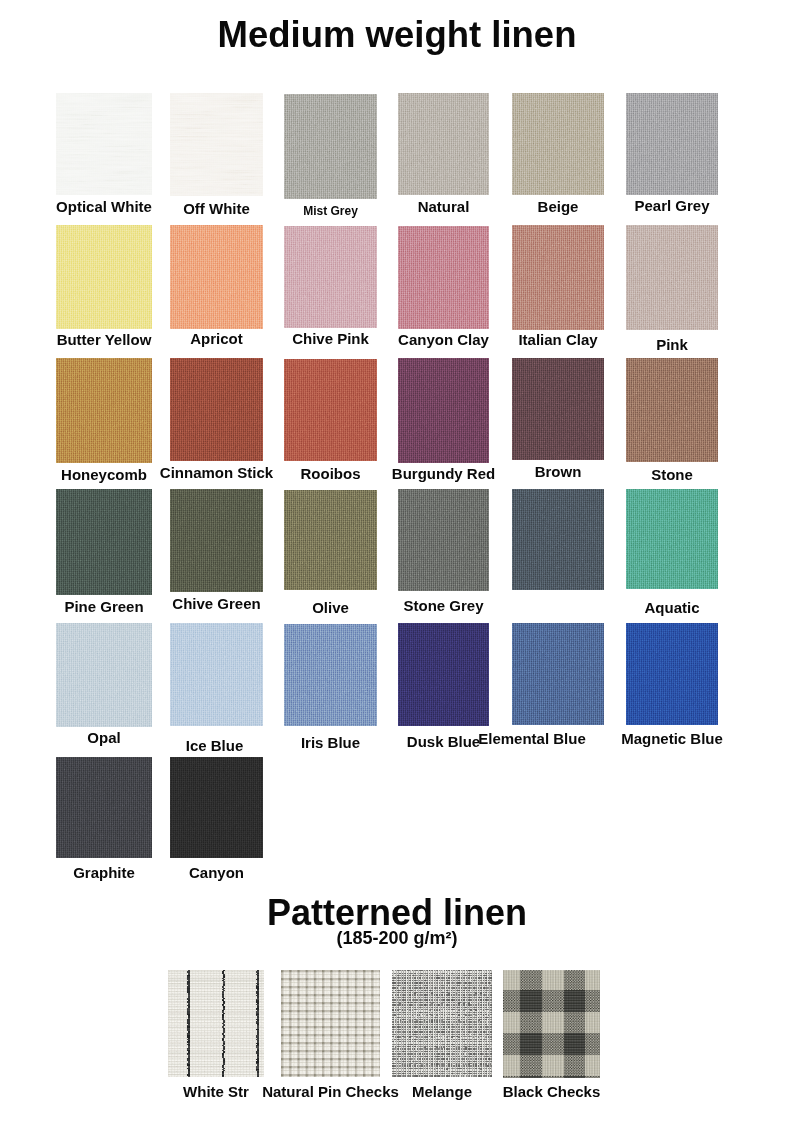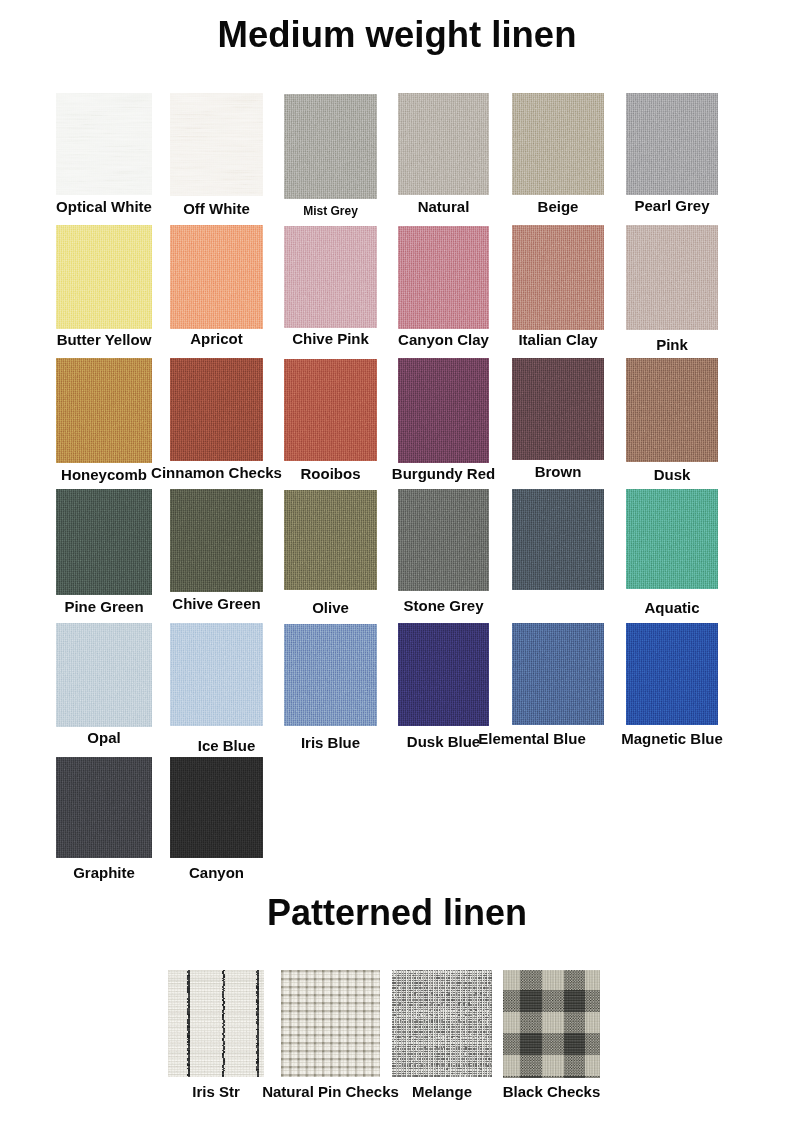--- a/index.html
+++ b/index.html
@@ -222,21 +222,21 @@
         <div class="noise" style="opacity: 0.58;"></div>
         <div class="grain" style="opacity: 0.26;"></div>
       </div>
       <div class="label" style="left: -4px; top: 466.6px; width: 216px; font-size: 15px;">Honeycomb</div>
       <div class="swatch" style="left: 170px; top: 358px; width: 93px; height: 103px;">
         <div class="base" style="background: rgb(131, 63, 49);"></div>
         <div class="weave" style="opacity: 0.3;"></div>
         <div class="noise" style="opacity: 0.58;"></div>
         <div class="grain" style="opacity: 0.26;"></div>
       </div>
-      <div class="label" style="left: 110px; top: 465.3px; width: 213px; font-size: 15px;">Cinnamon Checks</div>
+      <div class="label" style="left: 110px; top: 465.3px; width: 213px; font-size: 15px;">Cinnamon Stick</div>
       <div class="swatch" style="left: 284px; top: 359px; width: 93px; height: 102px;">
         <div class="base" style="background: rgb(161, 74, 60);"></div>
         <div class="weave" style="opacity: 0.3;"></div>
         <div class="noise" style="opacity: 0.58;"></div>
         <div class="grain" style="opacity: 0.26;"></div>
       </div>
       <div class="label" style="left: 224px; top: 466.2px; width: 213px; font-size: 15px;">Rooibos</div>
       <div class="swatch" style="left: 398px; top: 358px; width: 91px; height: 105px;">
         <div class="base" style="background: rgb(92, 54, 76);"></div>
         <div class="weave" style="opacity: 0.3;"></div>
@@ -250,21 +250,21 @@
         <div class="noise" style="opacity: 0.58;"></div>
         <div class="grain" style="opacity: 0.26;"></div>
       </div>
       <div class="label" style="left: 452px; top: 463.5px; width: 212px; font-size: 15px;">Brown</div>
       <div class="swatch" style="left: 626px; top: 358px; width: 92px; height: 104px;">
         <div class="base" style="background: rgb(130, 95, 80);"></div>
         <div class="weave" style="opacity: 0.3;"></div>
         <div class="noise" style="opacity: 0.58;"></div>
         <div class="grain" style="opacity: 0.26;"></div>
       </div>
-      <div class="label" style="left: 566px; top: 467px; width: 212px; font-size: 15px;">Dusk</div>
+      <div class="label" style="left: 566px; top: 467px; width: 212px; font-size: 15px;">Stone</div>
       <div class="swatch" style="left: 56px; top: 489px; width: 96px; height: 106px;">
         <div class="base" style="background: rgb(61, 73, 67);"></div>
         <div class="weave" style="opacity: 0.3;"></div>
         <div class="noise" style="opacity: 0.58;"></div>
         <div class="grain" style="opacity: 0.26;"></div>
       </div>
       <div class="label" style="left: -4px; top: 598.6px; width: 216px; font-size: 15px;">Pine Green</div>
       <div class="swatch" style="left: 170px; top: 489px; width: 93px; height: 103px;">
         <div class="base" style="background: rgb(72, 75, 61);"></div>
         <div class="weave" style="opacity: 0.3;"></div>
@@ -306,21 +306,21 @@
         <div class="noise" style="opacity: 0.58;"></div>
         <div class="grain" style="opacity: 0.26;"></div>
       </div>
       <div class="label" style="left: -4px; top: 729.5px; width: 216px; font-size: 15px;">Opal</div>
       <div class="swatch" style="left: 170px; top: 623px; width: 93px; height: 103px;">
         <div class="base" style="background: rgb(170, 193, 217);"></div>
         <div class="weave" style="opacity: 0.3;"></div>
         <div class="noise" style="opacity: 0.58;"></div>
         <div class="grain" style="opacity: 0.26;"></div>
       </div>
-      <div class="label" style="left: 120px; top: 737.5px; width: 213px; font-size: 15px;">Ice Blue</div>
+      <div class="label" style="left: 108px; top: 737.5px; width: 213px; font-size: 15px;">Ice Blue</div>
       <div class="swatch" style="left: 284px; top: 624px; width: 93px; height: 102px;">
         <div class="base" style="background: rgb(103, 127, 175);"></div>
         <div class="weave" style="opacity: 0.3;"></div>
         <div class="noise" style="opacity: 0.58;"></div>
         <div class="grain" style="opacity: 0.26;"></div>
       </div>
       <div class="label" style="left: 224px; top: 734.8px; width: 213px; font-size: 15px;">Iris Blue</div>
       <div class="swatch" style="left: 398px; top: 623px; width: 91px; height: 103px;">
         <div class="base" style="background: rgb(46, 42, 89);"></div>
         <div class="weave" style="opacity: 0.3;"></div>
@@ -352,20 +352,21 @@
       <div class="swatch" style="left: 170px; top: 757px; width: 93px; height: 101px;">
         <div class="base" style="background: rgb(36, 36, 36);"></div>
         <div class="weave" style="opacity: 0.3;"></div>
         <div class="noise" style="opacity: 0.58;"></div>
         <div class="grain" style="opacity: 0.26;"></div>
       </div>
       <div class="label" style="left: 110px; top: 865.2px; width: 213px; font-size: 15px;">Canyon</div>
     </section>
     <section class="sec">
       <h1 class="sec-title" style="top: 895px; font-size: 36px;">Patterned linen</h1>
+      <div class="sec-sub" style="top: 929px; font-size: 18px;">(185-200 g/m²)</div>
       <div class="swatch" style="left: 168px; top: 970px; width: 96px; height: 107px;">
         <div class="pat"><svg width="96" height="107" viewBox="0 0 96 107" preserveAspectRatio="none" shape-rendering="crispEdges">
             <rect width="96" height="107" fill="#f7f6f2"></rect>
             <rect width="96" height="107" fill="url(#wsWeave)"></rect>
             <g fill="#b4b0a4">
               <rect x="0" y="1" width="96" height="1" opacity="0.17"></rect>
               <rect x="0" y="3" width="96" height="1" opacity="0.09"></rect>
               <rect x="0" y="7" width="96" height="1" opacity="0.11"></rect>
               <rect x="0" y="8" width="96" height="1" opacity="0.14"></rect>
               <rect x="0" y="9" width="96" height="1" opacity="0.10"></rect>
@@ -664,21 +665,21 @@
               <rect x="88.30" y="100.00" width="2.35" height="1.45" opacity="0.81"></rect>
               <rect x="89.10" y="101.25" width="2.35" height="1.45" opacity="0.92"></rect>
               <rect x="89.10" y="102.50" width="2.35" height="1.45" opacity="0.81"></rect>
               <rect x="89.10" y="103.75" width="2.35" height="1.45" opacity="0.84"></rect>
               <rect x="89.10" y="105.00" width="2.35" height="1.45" opacity="0.84"></rect>
               <rect x="89.10" y="106.25" width="2.35" height="1.45" opacity="0.90"></rect>
             </g>
             <rect width="96" height="107" fill="url(#wsDots)" opacity=".45"></rect>
           </svg></div>
       </div>
-      <div class="label" style="left: 108px; top: 1083.9px; width: 216px; font-size: 15px;">Iris Str</div>
+      <div class="label" style="left: 108px; top: 1083.9px; width: 216px; font-size: 15px;">White Str</div>
       <div class="swatch" style="left: 281px; top: 970px; width: 99px; height: 107px;">
         <div class="pat"><svg width="99" height="107" viewBox="0 0 99 107" preserveAspectRatio="none" shape-rendering="crispEdges">
             <rect width="99" height="107" fill="#f3f1ea"></rect>
             <rect width="99" height="107" fill="url(#pinGrid)"></rect>
             <rect width="99" height="107" fill="url(#pinNoise)" opacity=".6"></rect>
             <rect width="99" height="107" filter="url(#fxNoise)" opacity=".34" style="mix-blend-mode:overlay"></rect>
           </svg></div>
       </div>
       <div class="label" style="left: 221px; top: 1083.9px; width: 219px; font-size: 15px;">Natural Pin Checks</div>
       <div class="swatch" style="left: 392px; top: 970px; width: 100px; height: 107px;">

